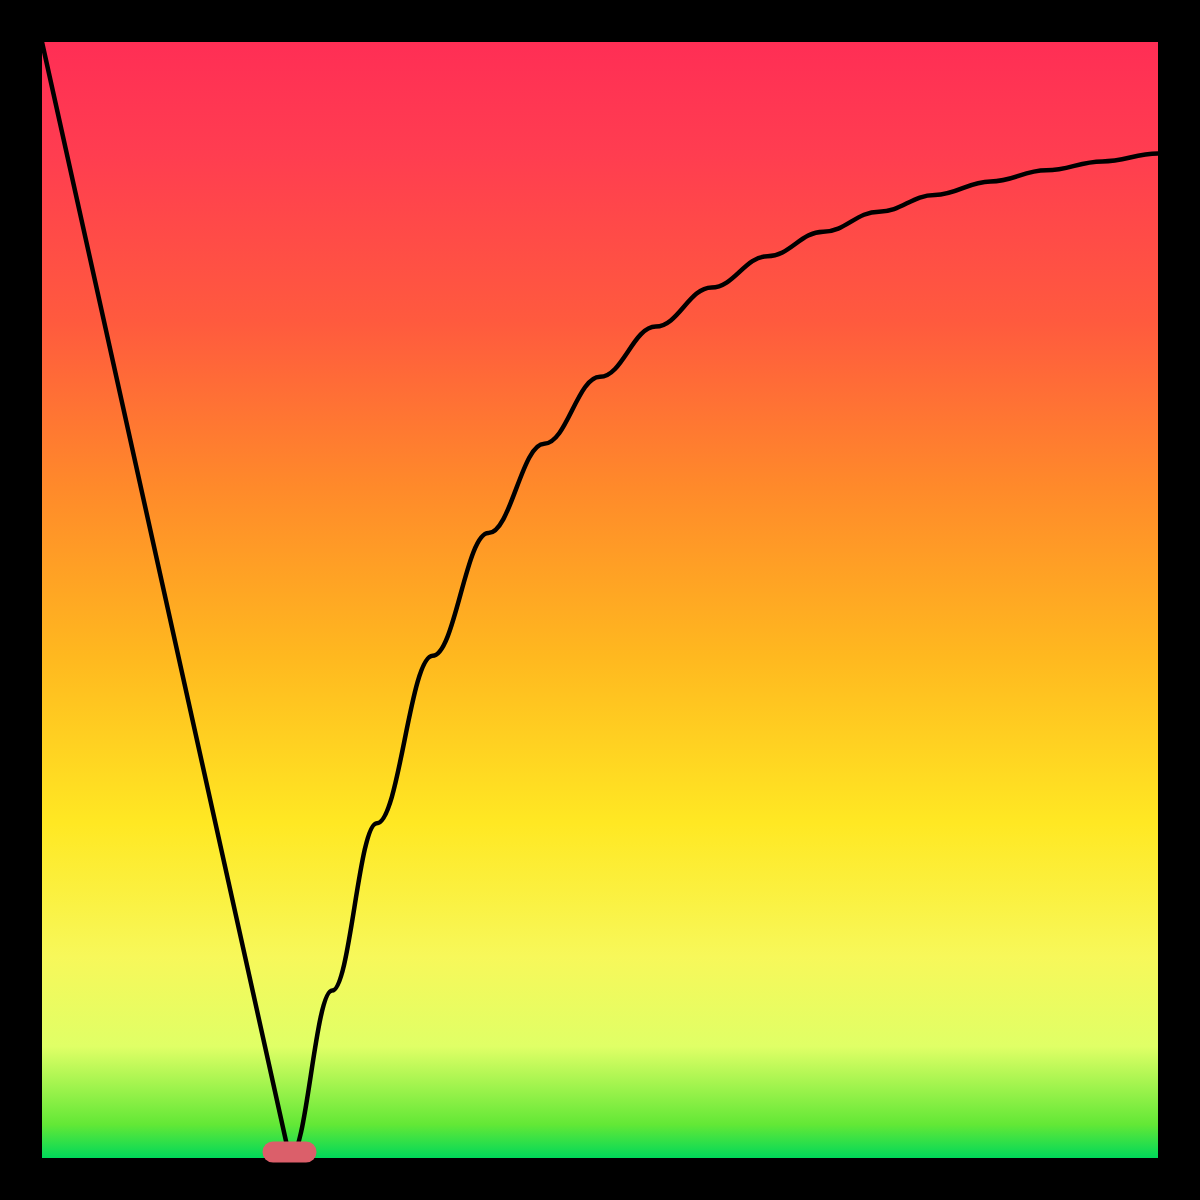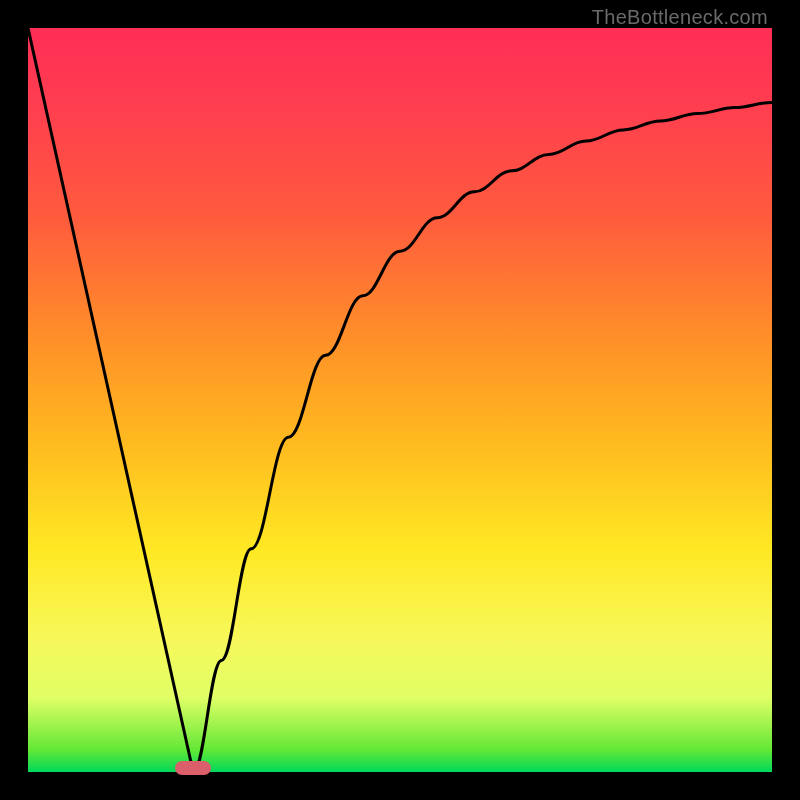--- a/index.html
+++ b/index.html
@@ -64,15 +64,14 @@
 <div class="container">
 
   <div class="plot-area">
     <svg class="curves" width="744" height="744" viewBox="0 0 744 744">
       <path d="M 0 0 L 165.168 744" stroke="#000" stroke-width="3" fill="none" stroke-linecap="round"></path>
       <path d="M 165.168 744 C 176.4768 744, 182.1312 632.4, 193.44 632.4 C 205.344 632.4, 211.296 520.8, 223.2 520.8 C 238.07999999999998 520.8, 245.51999999999998 409.2, 260.4 409.2 C 275.28 409.2, 282.72 327.35999999999996, 297.6 327.35999999999996 C 312.48 327.35999999999996, 319.92 267.84, 334.8 267.84 C 349.68 267.84, 357.12 223.20000000000005, 372 223.20000000000005 C 386.88 223.20000000000005, 394.32000000000005 189.72000000000003, 409.20000000000005 189.72000000000003 C 424.08000000000004 189.72000000000003, 431.52 163.67999999999995, 446.4 163.67999999999995 C 461.28 163.67999999999995, 468.72 142.84800000000007, 483.6 142.84800000000007 C 498.48 142.84800000000007, 505.91999999999996 126.48000000000002, 520.8 126.48000000000002 C 535.68 126.48000000000002, 543.12 113.08799999999997, 558 113.08799999999997 C 572.88 113.08799999999997, 580.32 101.928, 595.2 101.928 C 610.08 101.928, 617.52 93, 632.4 93 C 647.28 93, 654.72 85.55999999999995, 669.6 85.55999999999995 C 684.48 85.55999999999995, 691.92 79.60799999999995, 706.8 79.60799999999995 C 721.68 79.60799999999995, 729.12 74.39999999999998, 744 74.39999999999998" stroke="#000" stroke-width="3" fill="none" stroke-linecap="round"></path>
     </svg>
     <div class="bottom-marker" style="left: 147.168px; top: 733px; width: 36px; height: 14px; background: rgb(219, 95, 106);"></div>
   </div>
 
-  <div class="watermark">TheBottleneck.com</div>
 
 </div>
 
 </body></html>

